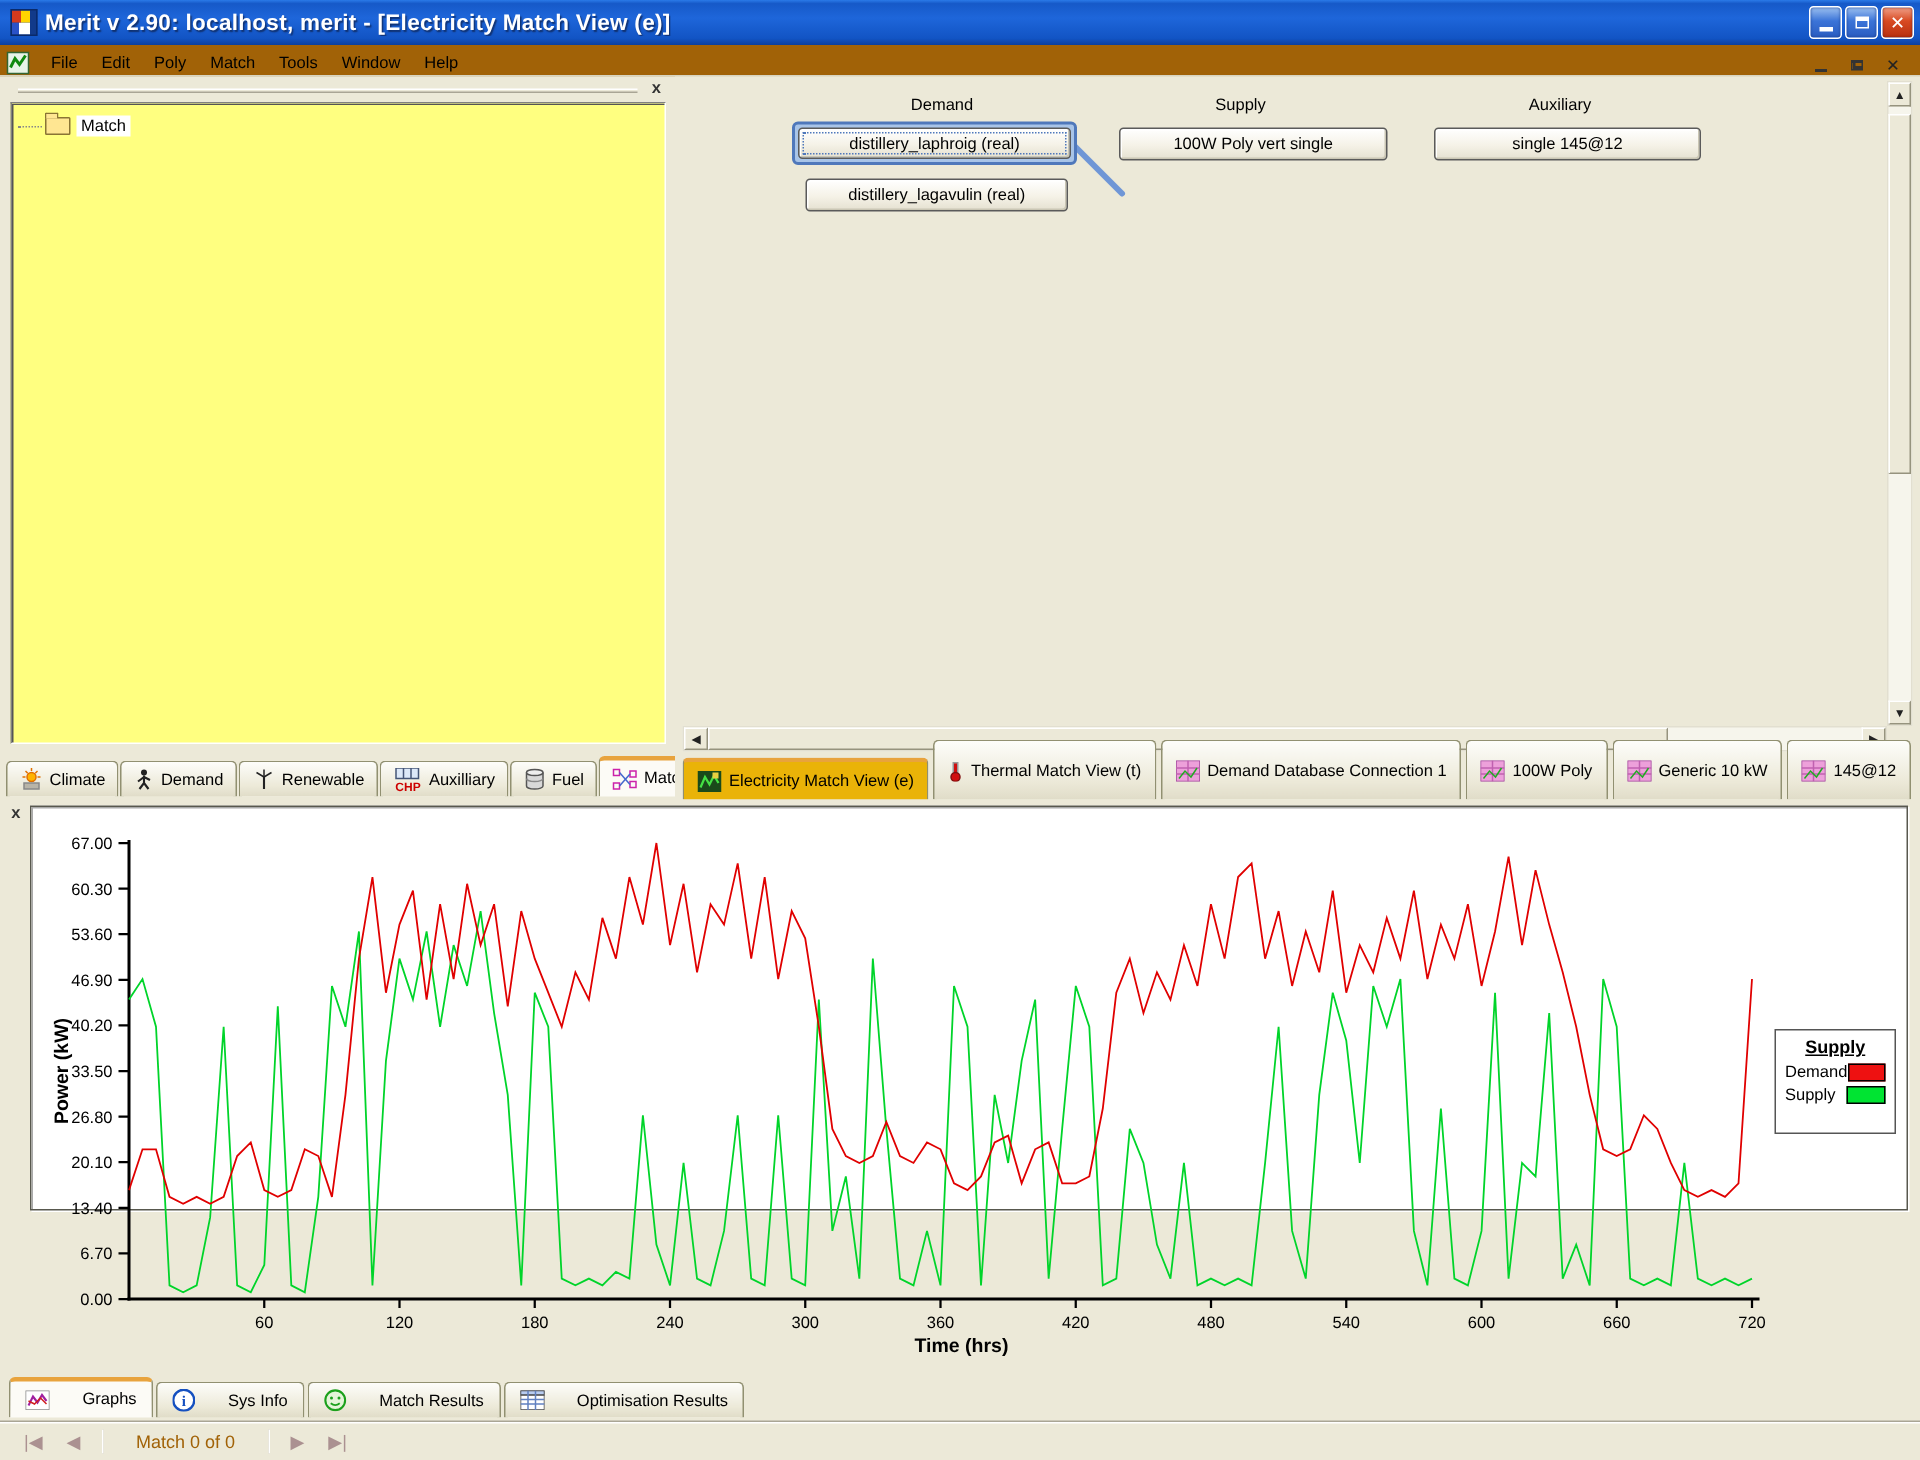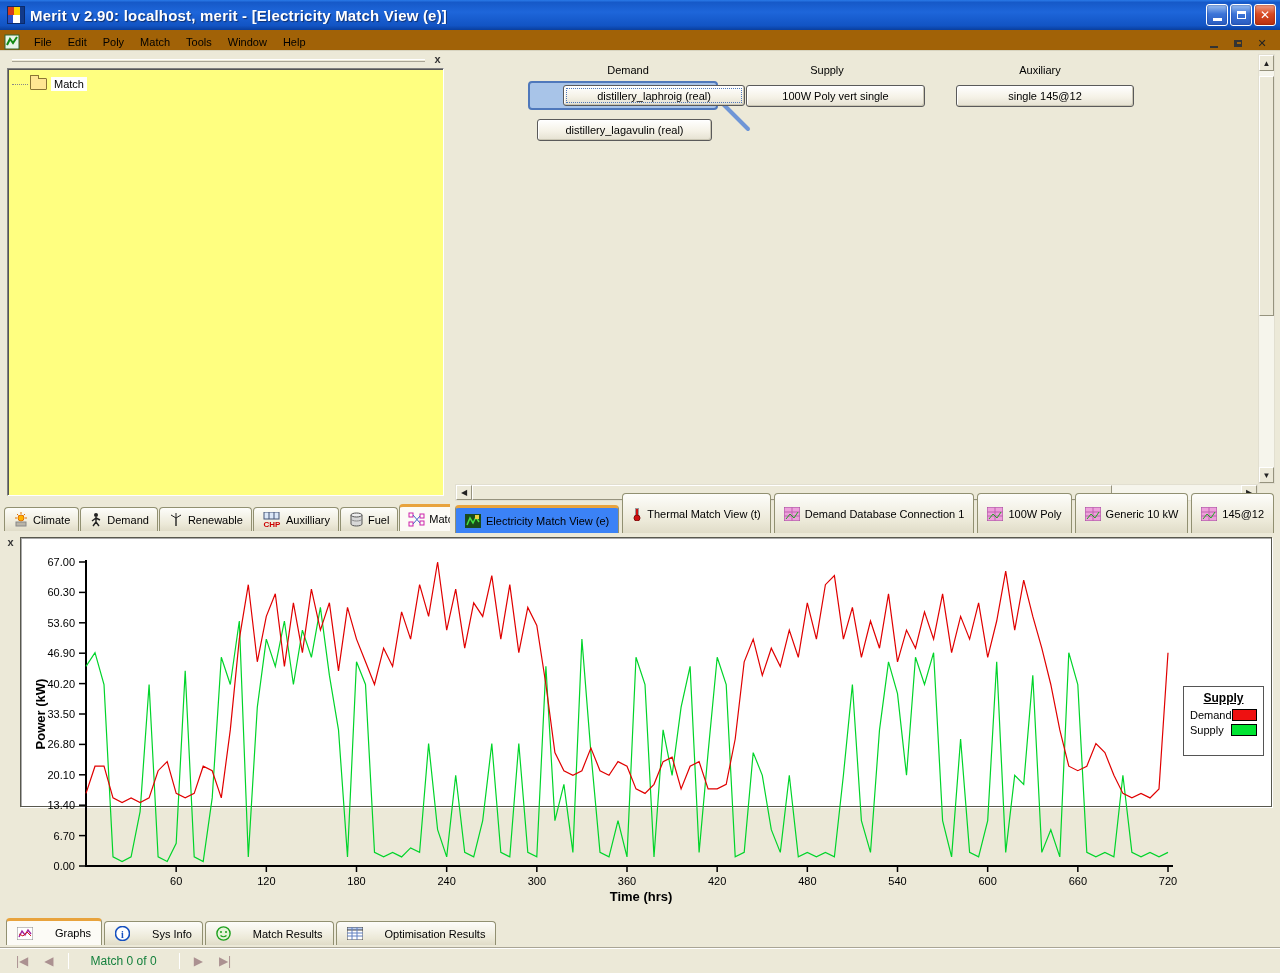--- a/index.html
+++ b/index.html
@@ -61,37 +61,37 @@
   .stab.active { background:#fcfbf6; height:27px; border-top:3px solid #e8a33d; }
   .stab svg { display:block; }
 
   
   .match-area { position:absolute; left:450px; top:0; width:830px; height:482px; background:#ece9d8; }
   .col-header { position:absolute; top:13px; transform:translateX(-50%); color:#000; }
   .xpbtn { position:absolute; height:22px; border:1px solid #5a5a5a; border-radius:3px;
     background:linear-gradient(#ffffff,#f5f2e7 55%,#e5e1d1); box-shadow:inset -1px -1px 0 #cac6b4, inset 1px 1px 0 #fff;
     display:flex; align-items:center; justify-content:center; font-size:11px; color:#000; cursor:default; }
   .sel-wrap { position:absolute; border:2px solid #4f78bb; border-radius:4px; background:#a8c4e8; padding:2px; }
-  .sel-wrap .xpbtn { position:relative; width:100%; height:100%; outline:1px dotted #4f78bb; outline-offset:-4px;margin-left:31px; }
+  .sel-wrap .xpbtn { position:relative; width:100%; height:100%; outline:1px dotted #4f78bb; outline-offset:-4px; }
   .connection-svg { position:absolute; left:0; top:0; width:830px; height:482px; pointer-events:none; }
 
   
   .sb-btn { position:absolute; background:#ece9d8; border:1px solid; border-color:#fff #96937e #96937e #fff;
     display:flex; align-items:center; justify-content:center; font-size:8px; color:#222; cursor:default; }
   .v-scroll { position:absolute; left:808px; top:3px; width:17px; height:430px; background:#f6f5ec; border:1px solid #e2dfd0; }
   .v-thumb { position:absolute; left:0px; top:21px; width:15px; height:240px; background:#ece9d8; border:1px solid; border-color:#fff #96937e #96937e #fff; cursor:default; }
   .h-scroll { position:absolute; left:5px; top:433px; width:803px; height:17px; background:#f6f5ec; border:1px solid #e2dfd0; }
   .h-thumb { position:absolute; left:16px; top:0px; width:640px; height:15px; background:#ece9d8; border:1px solid; border-color:#fff #96937e #96937e #fff; cursor:default; }
 
   
   .view-tabs { position:absolute; left:5px; top:454px; display:flex; align-items:flex-end; height:28px; }
   .vtab { display:flex; align-items:center; gap:5px; height:40px; padding:0 9px;
     background:linear-gradient(#fdfdfa,#ece9d8 70%,#e0dcc8); border:1px solid #919071; border-bottom:none;
     border-radius:4px 4px 0 0; margin-right:3px; cursor:default; white-space:nowrap; }
-  .vtab.active { background:#3b82f6; height:28px; border-top:3px solid #e8a33d; }
+  .vtab.active { background:#eab308; height:28px; border-top:3px solid #e8a33d; }
   .vtab svg { display:block; }
 
   
   .chart-dock { position:absolute; left:0; top:533px; width:1280px; height:415px; background:#ece9d8; }
   .dock-close2 { position:absolute; left:4px; top:4px; width:13px; height:13px; font-size:11px; font-weight:bold; line-height:11px; text-align:center; color:#333; cursor:default; }
   .chart-box { position:absolute; left:20px; top:4px; width:1252px; height:270px; background:#fff;
     border:1px solid #58584e; box-shadow:1px 1px 0 #fff, inset 1px 1px 0 #aaa; }
   .legend { position:absolute; left:1162px; top:148px; width:81px; height:70px; background:#fff; border:1px solid #555; padding:4px 6px; }
   .legend-title { font-weight:bold; font-size:12px; text-decoration:underline; text-align:center; margin-bottom:4px; }
   .legend-row { display:flex; align-items:center; justify-content:space-between; margin:3px 0; }
@@ -103,21 +103,21 @@
     background:linear-gradient(#fdfdfa,#ece9d8 70%,#e0dcc8); border:1px solid #919071; border-bottom:none;
     border-radius:4px 4px 0 0; margin-right:2px; cursor:default; }
   .rtab.active { background:#fcfbf6; height:27px; border-top:3px solid #e8a33d; }
   .rtab svg { display:block; }
 
   
   .navbar { position:absolute; left:0; top:948px; width:1280px; height:25px; background:#ece9d8;
     border-top:1px solid #fff; box-shadow:0 -1px 0 #a9a595; display:flex; align-items:center; }
   .nav-btn { color:#ab9191; font-size:12px; padding:2px 8px; cursor:default; }
   .nav-sep { width:1px; height:16px; background:#b8b4a2; border-right:1px solid #fff; margin:0 6px; }
-  .nav-label { padding:0 16px; color:#15803d; font-size:12px; }
+  .nav-label { padding:0 16px; color:#a16207; font-size:12px; }
 </style>
 </head>
 <body>
 
 <div class="window">
 
   <div class="titlebar">
     <span class="app-icon"></span>
     <span class="window-title">Merit v 2.90: localhost, merit  - [Electricity Match View (e)]</span>
     <span class="winbtns">

